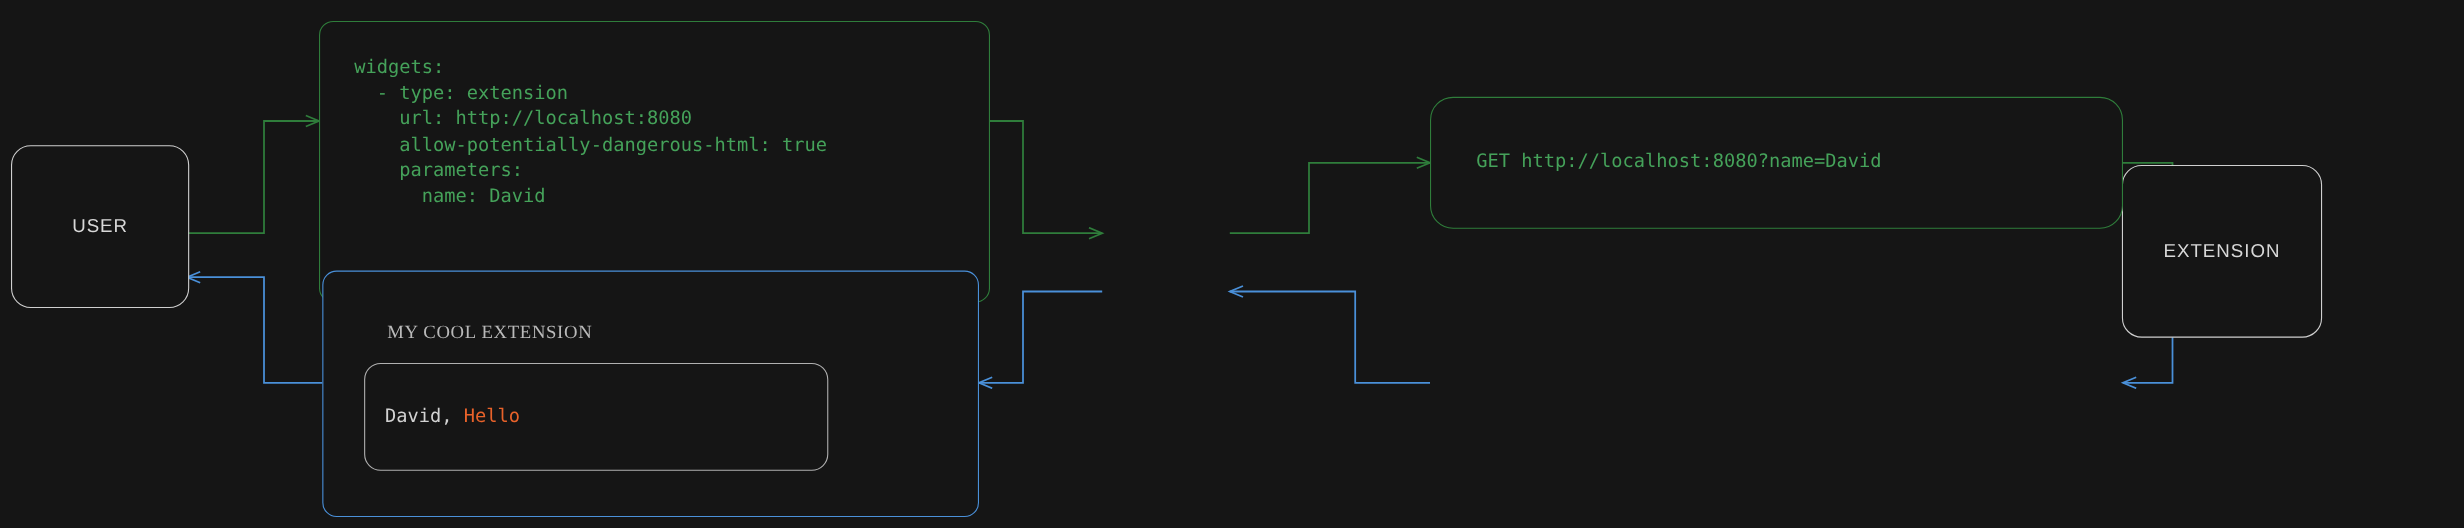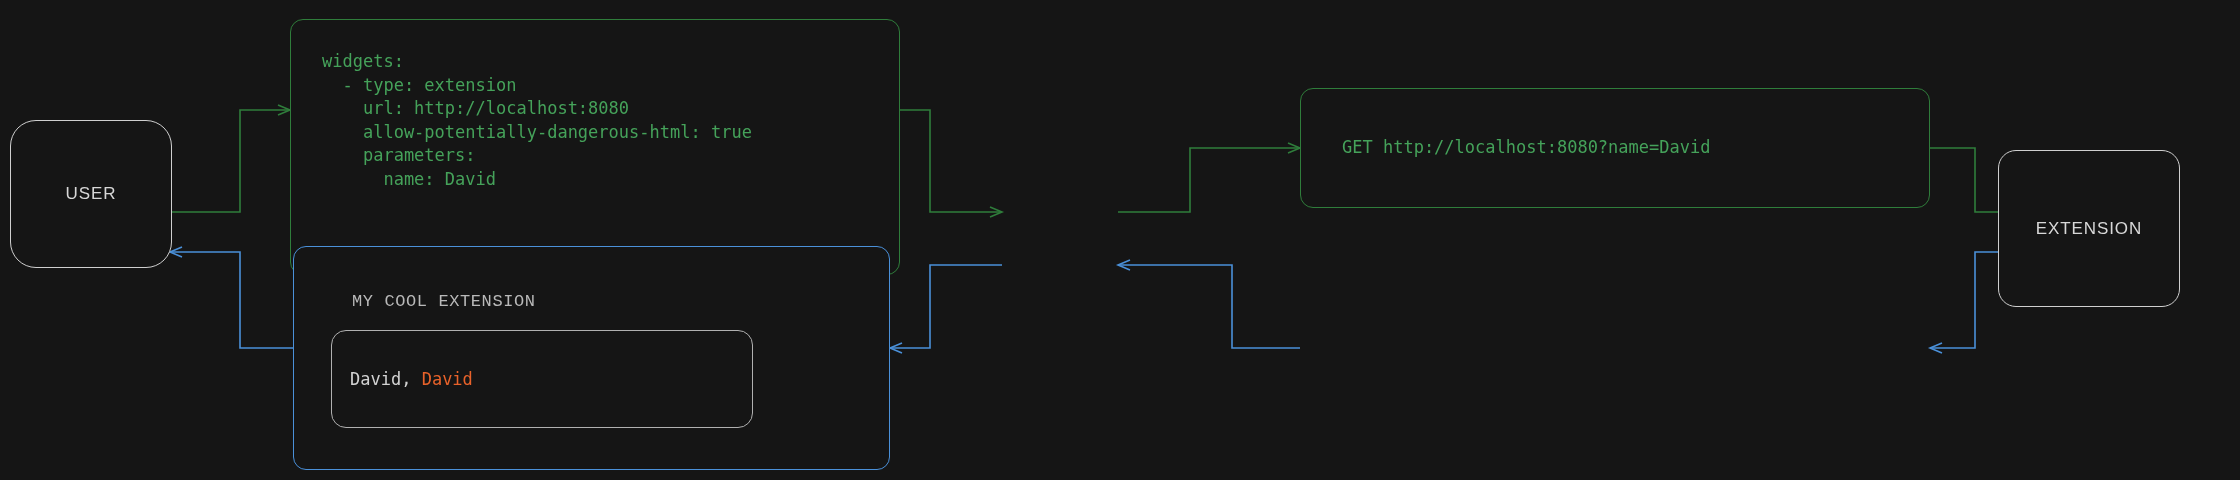--- a/index.html
+++ b/index.html
@@ -47,21 +47,21 @@
   .code {
     white-space: pre;
     font-family: "DejaVu Sans Mono", monospace;
     font-size: 17px;
     line-height: 23.5px;
   }
   .code.green { color: #45a25a; }
   .code.blue  { color: #5294cf; }
 
   .widget-title {
-    font-family: Liberation Mono, monospace;
+    font-family: Liberation Serif, serif;
     font-size: 17px;
     color: #b9b9b9;
     letter-spacing: 0.6px;
   }
   .widget-inner {
     position: absolute;
     border: 1.5px solid #b0b0b0;
     border-radius: 15px;
     background: #151515;
     box-sizing: border-box;
@@ -101,45 +101,45 @@
 
     <path d="M2051,252 L1975,252 L1975,348 L1930,348" fill="none" stroke="#4a90d9" stroke-width="1.6" marker-end="url(#arrow-blue)"></path>
 
     <path d="M1300,348 L1232,348 L1232,265 L1118,265" fill="none" stroke="#4a90d9" stroke-width="1.6" marker-end="url(#arrow-blue)"></path>
 
     <path d="M1002,265 L930,265 L930,348 L890,348" fill="none" stroke="#4a90d9" stroke-width="1.6" marker-end="url(#arrow-blue)"></path>
 
     <path d="M293,348 L240,348 L240,252 L170,252" fill="none" stroke="#4a90d9" stroke-width="1.6" marker-end="url(#arrow-blue)"></path>
   </svg>
 
-  <div class="node" style="left:10px; top:120px; width:160px; height:146px;border-radius:26px;">
+  <div class="node" style="left:10px; top:132px; width:160px; height:146px;">
     <span>USER</span>
   </div>
 
 
-  <div class="node" style="left:1998px; top:150px; width:180px; height:155px;">
+  <div class="node" style="left:1929px; top:150px; width:180px; height:155px;">
     <span>EXTENSION</span>
   </div>
 
   <div class="panel green" style="left:290px; top:7px; width:610px; height:256px;margin-top:12px;">
     <div class="code green" style="position:absolute; left:31px; top:30px;">widgets:
   - type: extension
     url: http://localhost:8080
     allow-potentially-dangerous-html: true
     parameters:
       name: David</div>
   </div>
 
-  <div class="panel green" style="left:1300px; top:88px; width:630px; height:120px;">
+  <div class="panel green" style="left:1300px; top:88px; width:630px; height:120px;border-radius:21px;">
     <div class="code green" style="position:absolute; left:41px; top:47px;">GET http://localhost:8080?name=David</div>
   </div>
 
 
   <div class="panel blue" style="left:293px; top:246px; width:597px; height:224px;">
     <div class="widget-title" style="position:absolute; left:58px; top:45px;">MY COOL EXTENSION</div>
     <div class="widget-inner" style="left:37px; top:83px; width:422px; height:98px;">
       <div class="widget-body">
-        <span>David, </span><span class="accent">David</span>
+        <span>David, </span><span class="accent">Hello</span>
       </div>
     </div>
   </div>
 
 </div>
 
 </body></html>

